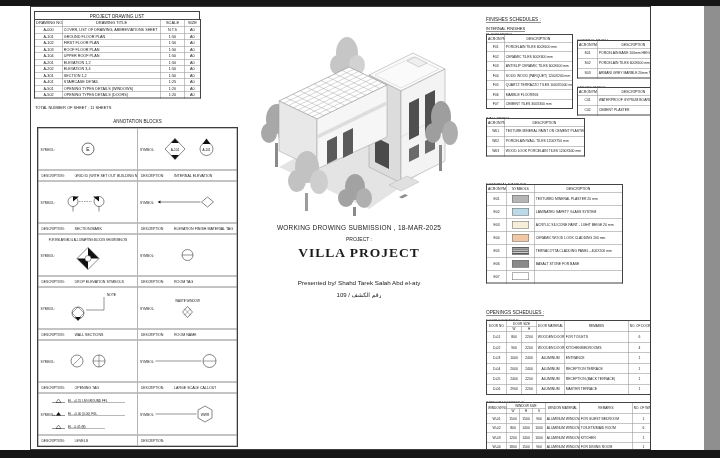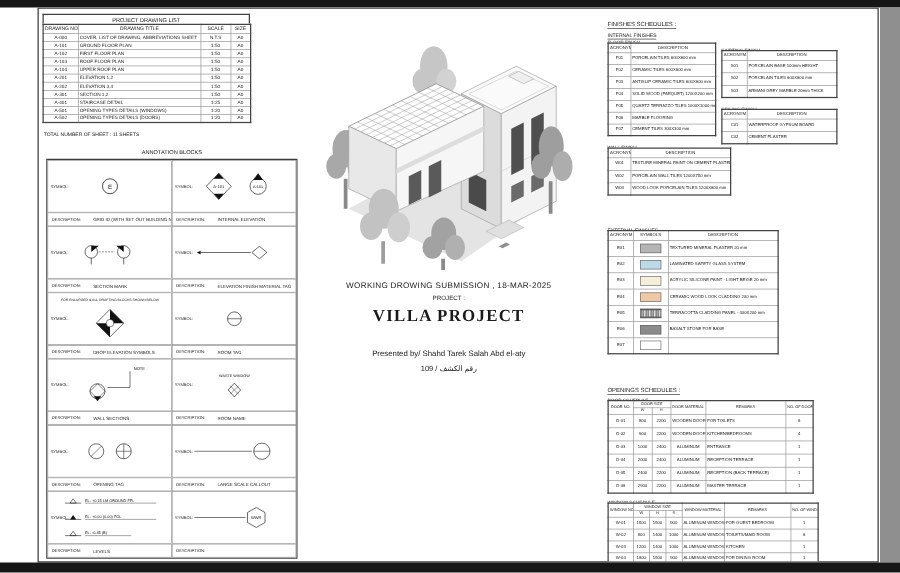--- a/index.html
+++ b/index.html
@@ -3,21 +3,21 @@
 <meta charset="utf-8">
 <style>
   *{margin:0;padding:0;box-sizing:border-box}
   html,body{width:720px;height:458px;overflow:hidden;background:#fff;
     font-family:"Liberation Sans",sans-serif;color:#1a1a1a}
   .abs{position:absolute}
   .bar{position:absolute;background:#161616}
   #bar-top{left:0;top:0;width:720px;height:6px}
   #bar-bottom{left:0;top:450px;width:720px;height:8px}
   #right-gutter{position:absolute;left:704px;top:6px;width:16px;height:444px;background:#8f8f8f}
-  #sheet{position:absolute;left:30px;top:6px;width:673px;height:444px;background:#fff;
+  #sheet{position:absolute;left:30px;top:6px;width:621px;height:444px;background:#fff;
     border:1px solid #3c3c3c;overflow:hidden}
   
   .z2{transform:scale(.5);transform-origin:0 0;width:200%}
   .ctr{text-align:center}
   .ul{display:inline-block;border-bottom:1px solid #222;padding-bottom:1px;white-space:nowrap}
   
   table.t{border-collapse:collapse;table-layout:fixed;border:2px solid #444;background:#fff}
   .t th,.t td{border:1px solid #8a8a8a;font-weight:normal;text-align:center;
     padding:0 2px;overflow:hidden;white-space:nowrap;color:#1a1a1a}
   .t th{font-size:7px;line-height:8px}

